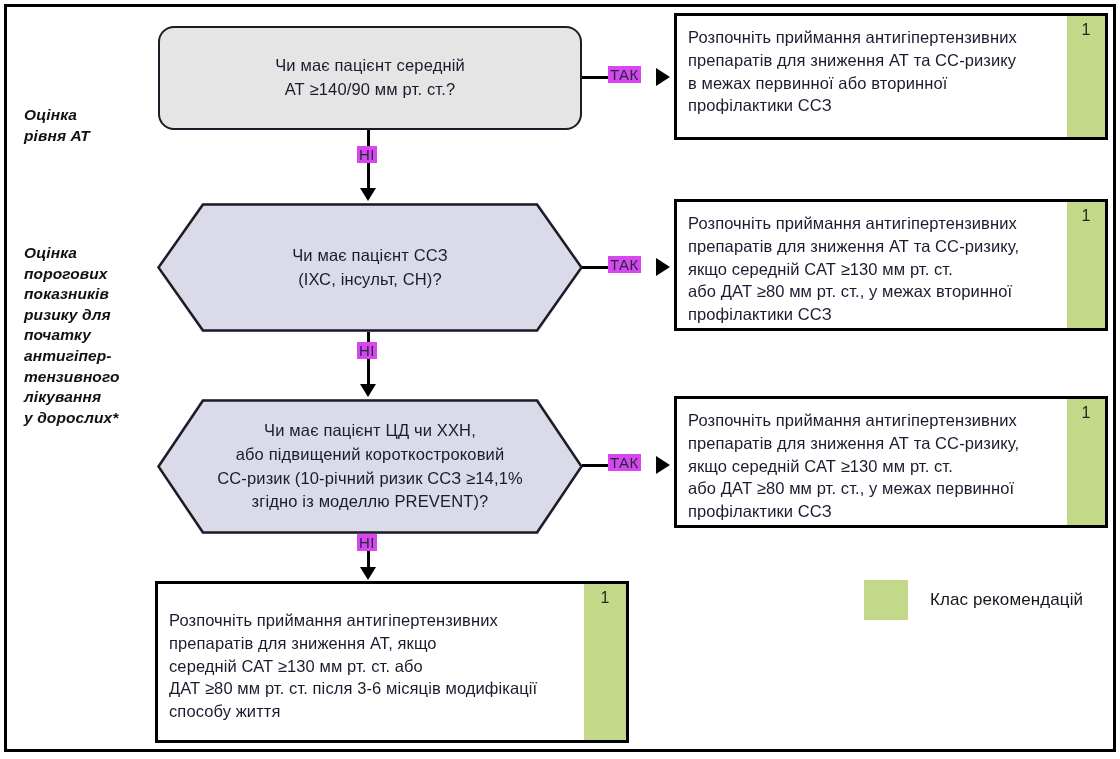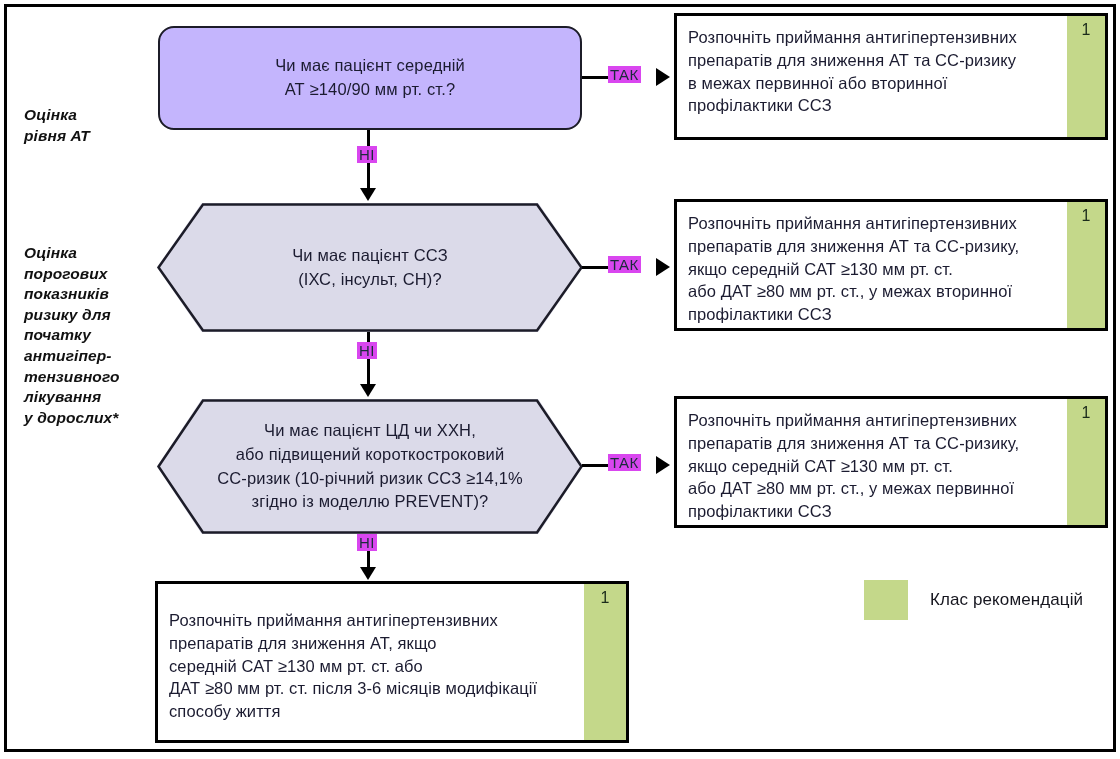--- a/index.html
+++ b/index.html
@@ -33,21 +33,21 @@
     letter-spacing: .1px;
     white-space: pre-line;
     margin-top: 45px;
   }
   #stage-label-1 { left: 24px; top: 60px;  width: 130px; }
   #stage-label-2 { left: 24px; top: 198px; width: 132px; }
 
   
   .decision {
     position: absolute;
-    background: #c4b5fd;
+    background: #e5e5e5;
     display: flex;
     align-items: center;
     justify-content: center;
     text-align: center;
   }
   .decision .dtext {
     font-size: 16.5px;
     line-height: 1.45;
     color: #1b1b30;
     white-space: pre-line;

